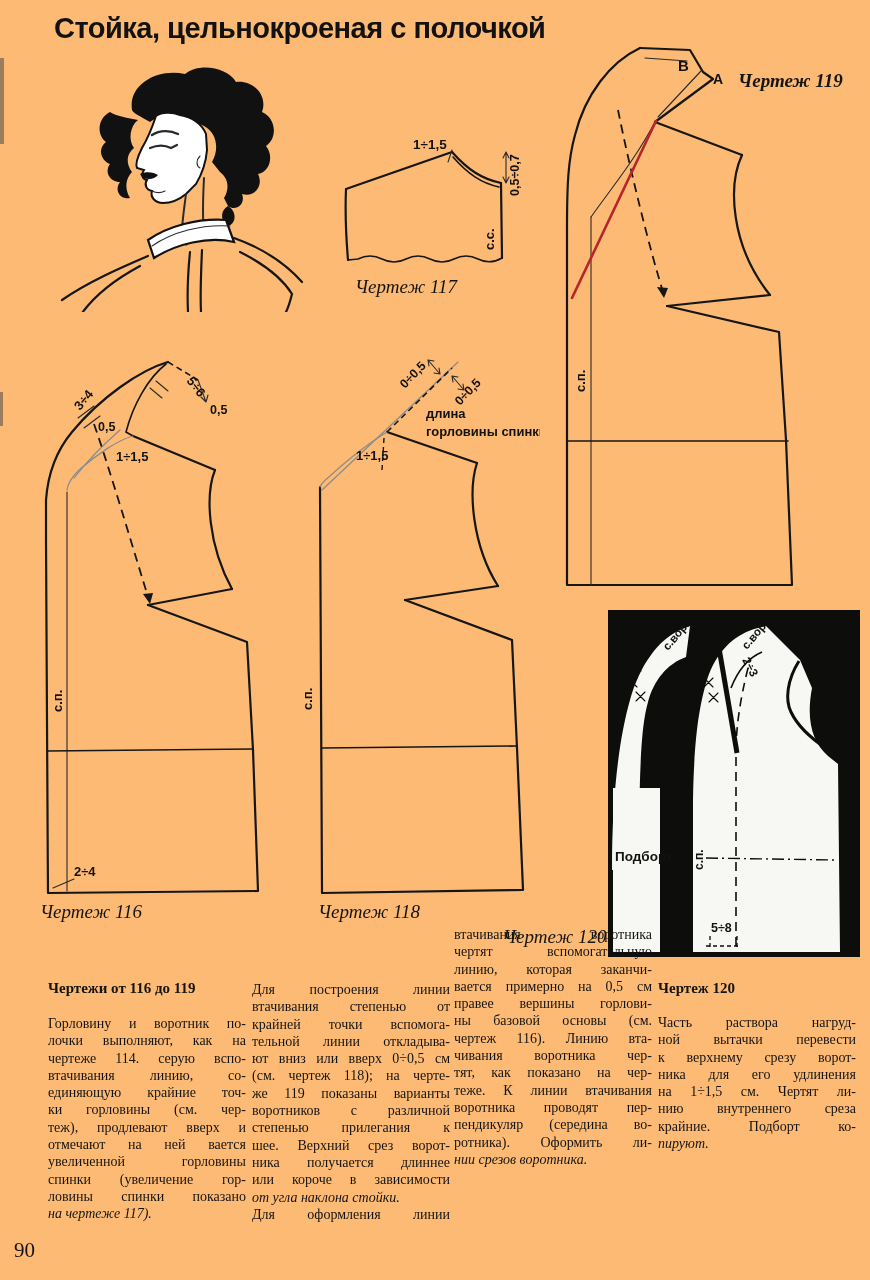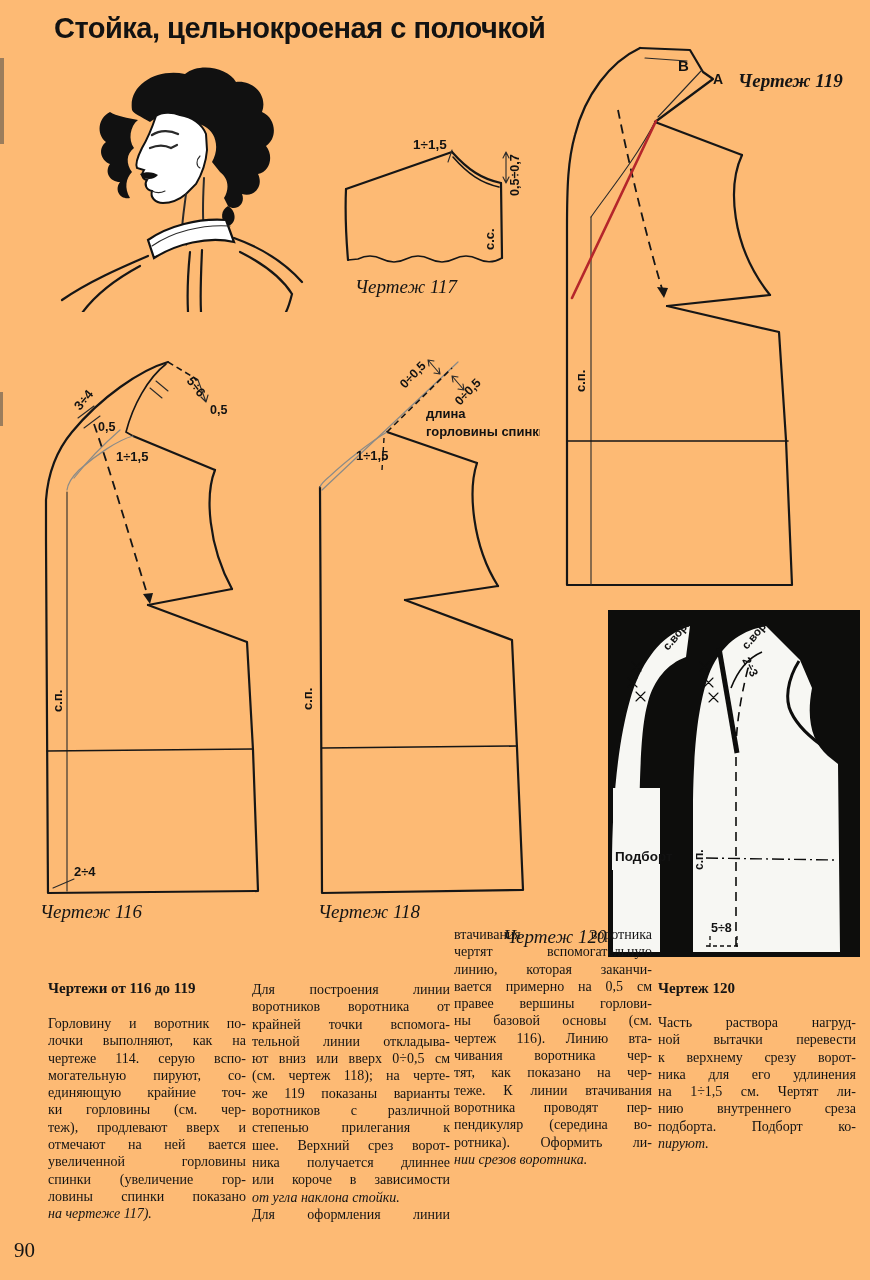--- a/index.html
+++ b/index.html
@@ -160,34 +160,34 @@
     <text x="711" y="932" font-size="12.5">5÷8</text>
   </svg>
   <div class="abs cap" style="left:503px;top:926px;">Чертеж 120</div>
 
   <div class="abs col" style="left:48px;top:980px;">
     <div class="colhead">Чертежи от 116 до 119</div>
     <div style="height:18px;"></div>
     <div class="ln">Горловину и воротник по-</div>
     <div class="ln">лочки выполняют, как на</div>
     <div class="ln">чертеже 114. серую вспо-</div>
-    <div class="ln">могательную пируют, со-</div>
+    <div class="ln">втачивания линию, со-</div>
     <div class="ln">единяющую крайние точ-</div>
     <div class="ln">ки горловины (см. чер-</div>
     <div class="ln">теж), продлевают вверх и</div>
     <div class="ln">отмечают на ней вается</div>
     <div class="ln">увеличенной горловины</div>
     <div class="ln">спинки (увеличение гор-</div>
     <div class="ln">ловины спинки показано</div>
     <div class="ln end">на чертеже 117).</div>
   </div>
 
   <div class="abs col" style="left:252px;top:981px;">
     <div class="ln">Для построения линии</div>
-    <div class="ln">воротников воротника от</div>
+    <div class="ln">втачивания степенью от</div>
     <div class="ln">крайней точки вспомога-</div>
     <div class="ln">тельной линии откладыва-</div>
     <div class="ln">ют вниз или вверх 0÷0,5 см</div>
     <div class="ln">(см. чертеж 118); на черте-</div>
     <div class="ln">же 119 показаны варианты</div>
     <div class="ln">воротников с различной</div>
     <div class="ln">степенью прилегания к</div>
     <div class="ln">шее. Верхний срез ворот-</div>
     <div class="ln">ника получается длиннее</div>
     <div class="ln">или короче в зависимости</div>
@@ -214,18 +214,18 @@
 
   <div class="abs col" style="left:658px;top:980px;">
     <div class="colhead">Чертеж 120</div>
     <div style="height:17px;"></div>
     <div class="ln">Часть раствора нагруд-</div>
     <div class="ln">ной вытачки перевести</div>
     <div class="ln">к верхнему срезу ворот-</div>
     <div class="ln">ника для его удлинения</div>
     <div class="ln">на 1÷1,5 см. Чертят ли-</div>
     <div class="ln">нию внутреннего среза</div>
-    <div class="ln">подборта. Подборт ко-</div>
+    <div class="ln">крайние. Подборт ко-</div>
     <div class="ln end">пируют.</div>
   </div>
 
   <div id="pagenum" class="abs">90</div>
 </div>
 
 </body></html>

